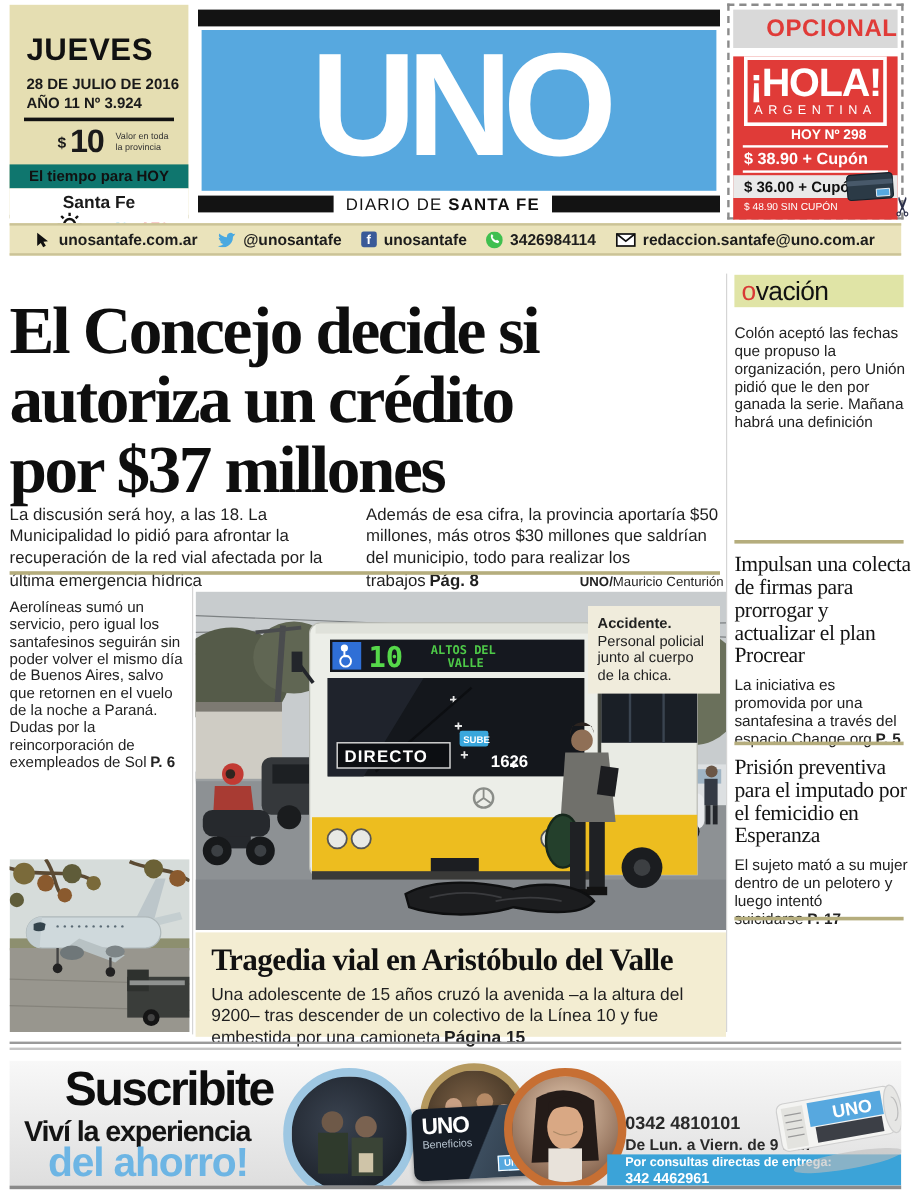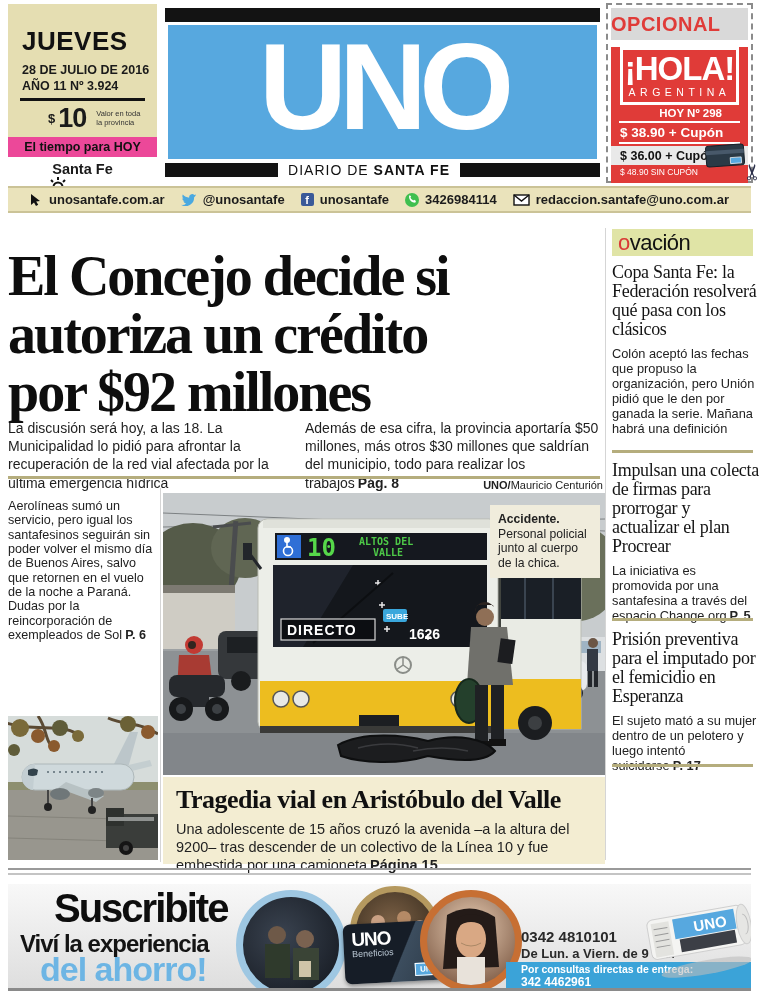--- a/index.html
+++ b/index.html
@@ -10,40 +10,40 @@
   
   .date-box{left:8px;top:4px;width:149px;height:175px;background:#e5deb2;border-bottom:3px solid #b8b185;}
   .db-day{margin:22px 0 0 14px;font-size:26px;font-weight:bold;letter-spacing:.5px;color:#111;}
   .db-date{margin:6px 0 0 14px;font-size:12.5px;font-weight:bold;}
   .db-ed{margin:2px 0 0 14px;font-size:12.5px;font-weight:bold;}
   .db-rule{margin:5px 12px 0 12px;height:3px;background:#121212;}
   .db-price-row{display:flex;align-items:center;margin:2px 0 0 40px;}
   .db-cur{font-size:13px;font-weight:bold;margin-right:3px;}
   .db-price{font-size:27px;font-weight:bold;letter-spacing:-1px;}
   .db-note{font-size:7.5px;line-height:1.15;margin-left:10px;color:#333;}
-  .db-weather-bar{margin-top:3px;background:#ec4899;height:20px;display:flex;align-items:center;justify-content:center;
+  .db-weather-bar{margin-top:3px;background:#0f766e;height:20px;display:flex;align-items:center;justify-content:center;
                   font-size:12.5px;font-weight:bold;color:#111;}
   .db-bottom{background:#fff;height:55px;position:relative;}
   .db-city{text-align:center;padding-top:4px;font-size:14.5px;font-weight:bold;}
   .db-temps{position:absolute;left:84px;top:27px;font-size:16px;font-weight:bold;}
   .t-cold{color:#5fc0e7;} .t-warm{color:#e4403e;margin-left:5px;}
   .wicon{position:absolute;left:26px;top:20px;}
 
   
   .logo-bar-top{left:165px;top:8px;width:435px;height:14px;background:#131313;}
   .logo-box{left:168px;top:25px;width:429px;height:134px;background:#57a8df;display:flex;align-items:center;justify-content:center;}
   .logo-text{color:#fff;font-size:122px;font-weight:bold;letter-spacing:-8px;line-height:1;margin-top:-10px;}
   .logo-bottom{left:165px;top:162px;width:435px;height:16px;display:flex;align-items:center;}
   .lb-bar{flex:1;height:14px;background:#131313;}
   .lb-text{padding:0 10px;font-size:14px;letter-spacing:1px;color:#111;white-space:nowrap;}
   .lb-text b{font-weight:bold;}
 
   
   .coupon{left:606px;top:3px;width:147px;height:180px;border:2px dashed #8b8b8b;background:#fff;box-sizing:border-box;padding:3px;}
-  .cp-gray{background:#d9d9d9;height:32px;display:flex;align-items:center;justify-content:flex-start;}
+  .cp-gray{background:#d9d9d9;height:32px;display:flex;align-items:center;justify-content:flex-end;}
   .cp-optional{color:#e03b38;font-weight:bold;font-size:20px;letter-spacing:.5px;}
   .cp-red{background:#e03b38;height:136px;position:relative;color:#fff;}
   .cp-hola-box{border:3px solid #fff;margin:7px 9px 0 9px;text-align:center;padding:2px 0 4px 0;}
   .cp-hola{font-size:33px;font-weight:bold;letter-spacing:-1px;line-height:1;}
   .cp-arg{font-size:10.5px;letter-spacing:4.5px;margin-top:1px;}
   .cp-issue{text-align:right;margin:2px 26px 0 0;font-size:11.5px;font-weight:bold;}
   .cp-line{height:2px;background:#fff;margin:2px 8px 0 8px;}
   .cp-p1{margin:2px 0 0 9px;font-size:13.5px;font-weight:bold;}
   .cp-p2row{margin-top:2px;background:#e9e9e9;color:#111;display:flex;align-items:center;height:19px;padding-left:9px;position:relative;}
   .cp-p2{font-size:12.5px;font-weight:bold;}
@@ -232,21 +232,21 @@
           <rect x="1" y="1" width="15" height="10" fill="#fff" stroke="#111" stroke-width="1.4"></rect>
           <path d="M1,1 L8.5,7 L16,1" fill="none" stroke="#111" stroke-width="1.4"></path>
         </svg>
       <span>redaccion.santafe@uno.com.ar</span>
     </div>
   </div>
 
   <div class="abs headline">
     <div class="hl-line">El Concejo decide si</div>
     <div class="hl-line">autoriza un crédito</div>
-    <div class="hl-line">por $92 millones</div>
+    <div class="hl-line">por $37 millones</div>
   </div>
   <div class="abs deck deck-left">La discusión será hoy, a las 18. La Municipalidad lo pidió para afrontar la recuperación de la red vial afectada por la última emergencia hídrica</div>
   <div class="abs deck deck-right">
     <span>Además de esa cifra, la provincia aportaría $50 millones, más otros $30 millones que saldrían del municipio, todo para realizar los trabajos</span><span class="pg">Pág. 8</span>
   </div>
   <div class="abs lead-divider"></div>
 
   <div class="abs left-story">
     <div class="ls-b">
       <span>Aerolíneas sumó un servicio, pero igual los santafesinos seguirán sin poder volver el mismo día de Buenos Aires, salvo que retornen en el vuelo de la noche a Paraná. Dudas por la reincorporación de exempleados de Sol</span><span class="pg">P. 6</span>
@@ -432,21 +432,20 @@
     <div class="tg-b">
       <span>Una adolescente de 15 años cruzó la avenida –a la altura del 9200– tras descender de un colectivo de la Línea 10 y fue embestida por una camioneta</span><span class="pg">Página 15</span>
     </div>
   </div>
 
   <div class="abs ovacion">
     <span class="ov-text"><span class="ov-first">o</span><span>vación</span></span>
   </div>
 
   <div class="abs rc rc-story" style="top:263px;">
-    <div class="rc-h">Copa Santa Fe: la Federación resolverá qué pasa con los clásicos</div>
     <div class="rc-b"><span>Colón aceptó las fechas que propuso la organización, pero Unión pidió que le den por ganada la serie. Mañana habrá una definición</span><span class="pg"></span></div>
   </div>
   <div class="abs rc-div" style="top:450px;"></div>
 
   <div class="abs rc rc-story" style="top:461px;">
     <div class="rc-h">Impulsan una colecta de firmas para prorrogar y actualizar el plan Procrear</div>
     <div class="rc-b"><span>La iniciativa es promovida por una santafesina a través del espacio Change.org</span><span class="pg">P. 5</span></div>
   </div>
   <div class="abs rc-div" style="top:618px;"></div>
 

